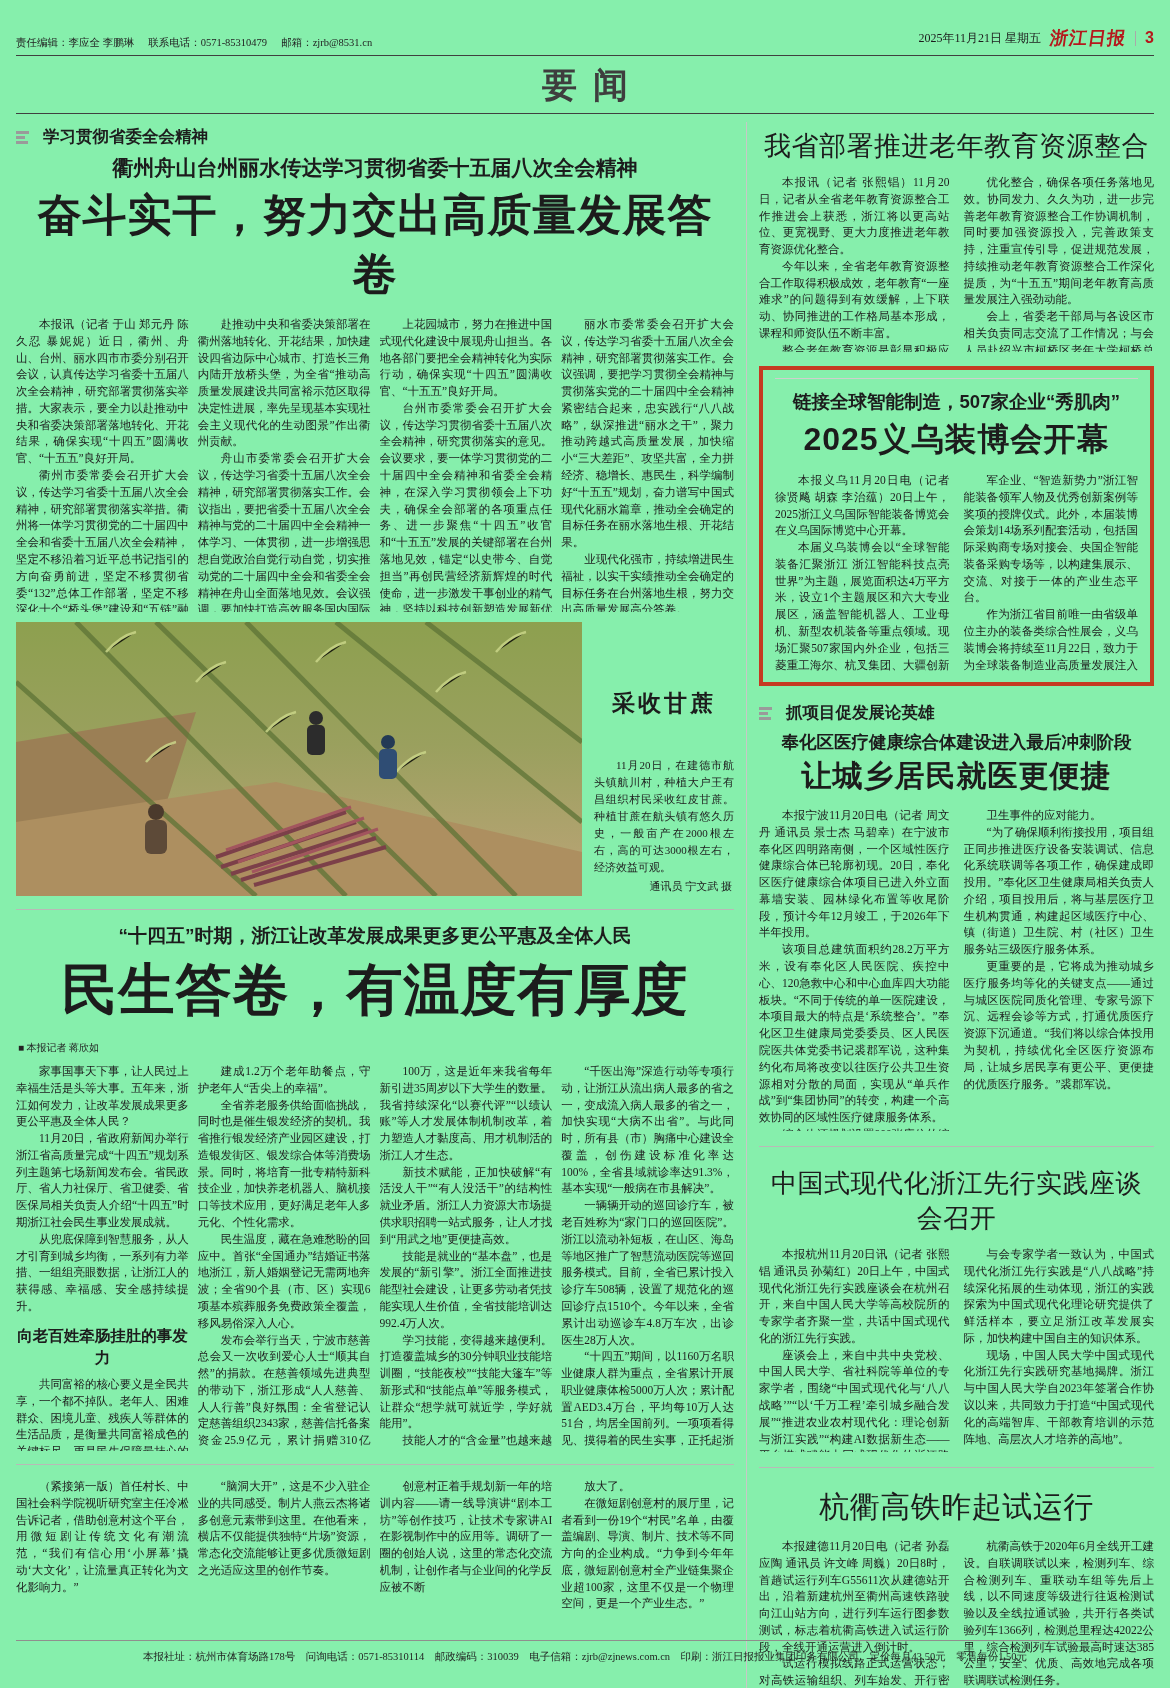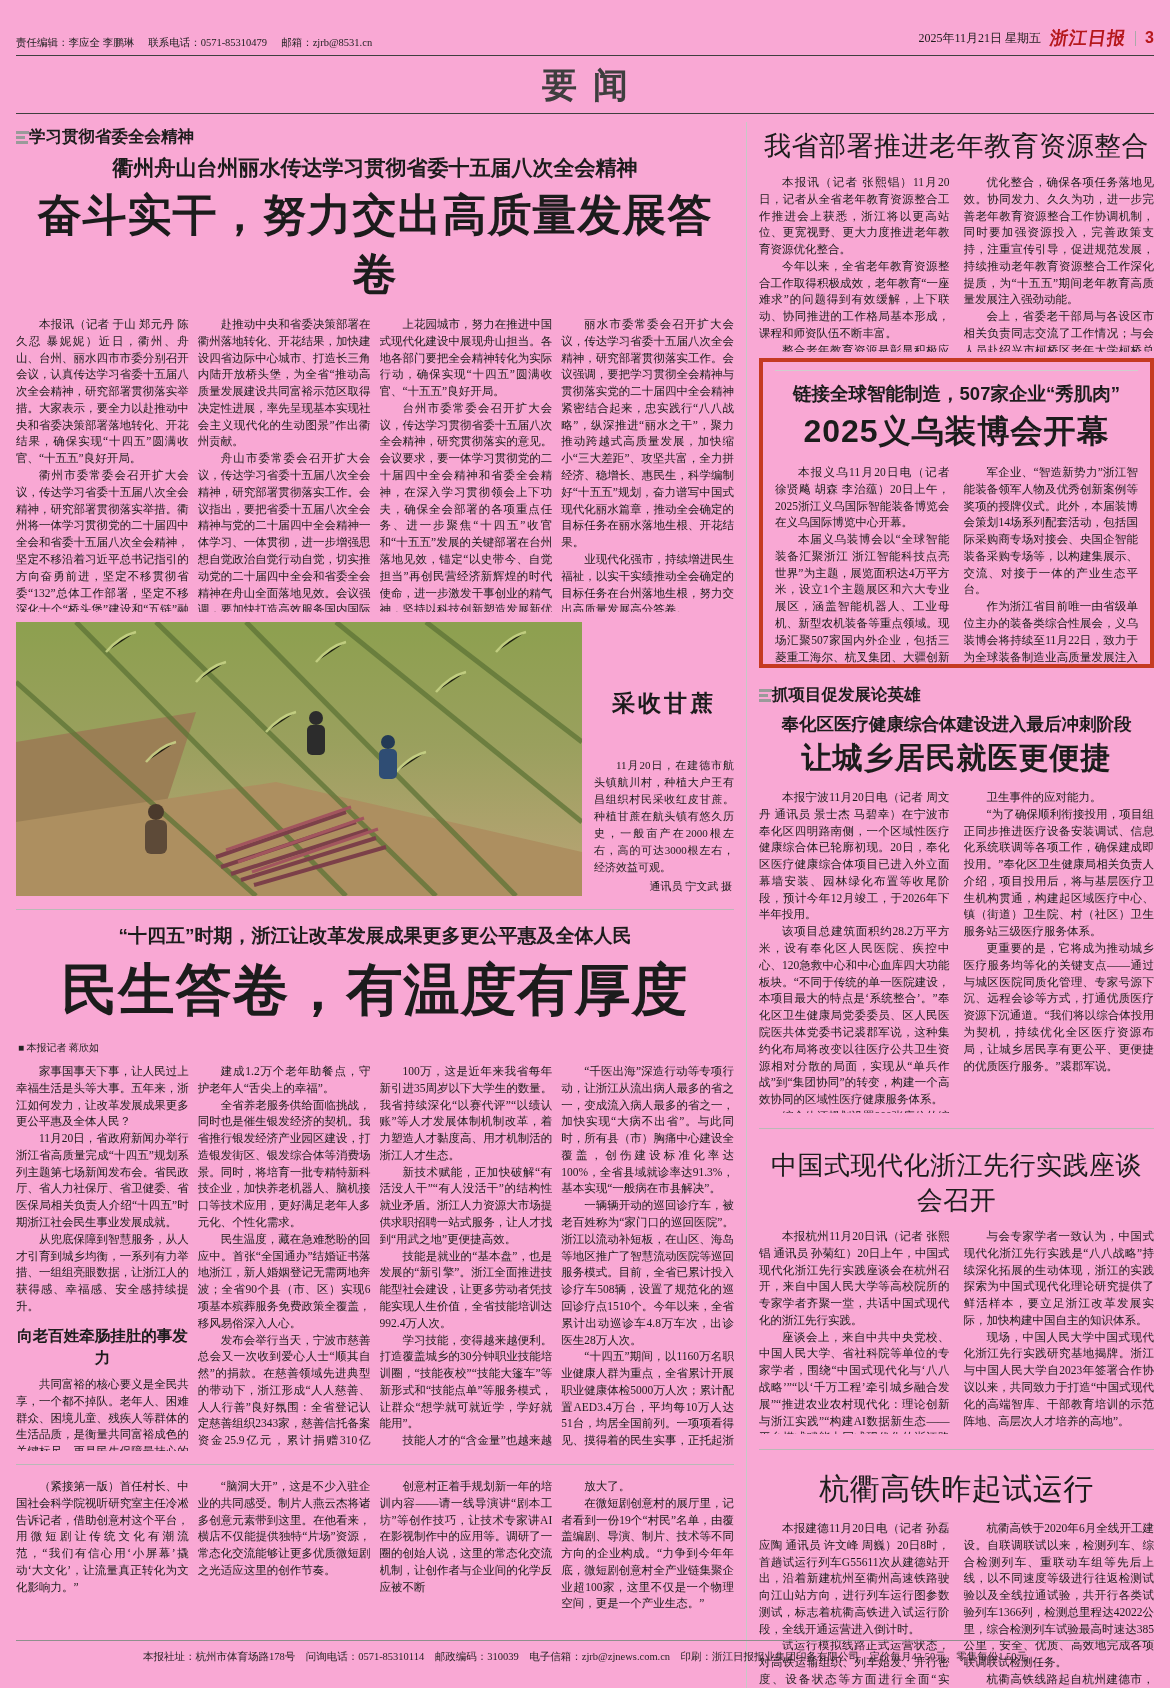--- a/index.html
+++ b/index.html
@@ -1,35 +1,35 @@
 <!DOCTYPE html>
 <html><head>
 <meta charset="utf-8">
 <style>
   html,body{margin:0;padding:0;background:#e8e8e6;}
-  .page{width:1170px;height:1688px;margin:0 auto;background:#f9a8d4;position:relative;
+  .page{width:1170px;height:1688px;margin:0 auto;background:#86efac;position:relative;
         font-family:"Liberation Serif",serif;color:#1c1c1c;overflow:hidden;}
   
   .masthead{display:flex;justify-content:space-between;align-items:flex-end;padding:26px 16px 5px;}
   .mast-left{font-size:10.5px;color:#222;display:flex;gap:14px;}
   .mast-right{display:flex;align-items:center;gap:9px;font-size:12px;}
   .paper-logo{color:#b5181c;font-weight:bold;font-size:18px;transform:skewX(-8deg);
               font-family:"Liberation Serif",serif;letter-spacing:1px;}
   .page-no{color:#b5181c;font-weight:bold;font-size:16px;font-family:"Liberation Sans",sans-serif;}
   .v-sep{width:1px;height:15px;background:#a9a9a9;}
   .rule-dark{border-top:1.5px solid #3f3f3f;margin:0 16px;}
   .section-title{text-align:center;font-size:35px;font-weight:900;color:#3e3e3e;
                  font-family:"Liberation Sans",sans-serif;letter-spacing:16px;padding:6px 8px 4px;text-indent:16px;}
   
   .main{display:flex;gap:12px;padding:8px 16px 0;}
   .col-left{width:718px;flex:none;}
   .v-divider{width:1px;background:#c8c8c6;flex:none;}
   .col-right{flex:1;min-width:0;}
   
-  .kicker-row{display:flex;align-items:center;gap:0;margin:4px 0 6px;}
+  .kicker-row{display:flex;align-items:center;gap:14px;margin:4px 0 6px;}
   .kicker-orn{width:13px;height:13px;flex:none;background:
       linear-gradient(#9a9a9a 0 0) 0 0/13px 3px no-repeat,
       linear-gradient(#9a9a9a 0 0) 0 5px/9px 3px no-repeat,
       linear-gradient(#9a9a9a 0 0) 0 10px/12px 3px no-repeat;}
   .kicker-text{font-family:"Liberation Sans",sans-serif;font-weight:800;font-size:16.5px;color:#1d1d1d;}
   .deck{text-align:center;font-family:"Liberation Sans",sans-serif;font-weight:700;font-size:21px;margin:2px 0 4px;}
   .headline-xl{text-align:center;font-family:"Liberation Sans",sans-serif;font-weight:900;
                font-size:44px;letter-spacing:1px;margin:2px 0 12px;}
   .byline{font-size:10px;margin:12px 0 8px 2px;color:#222;}
   .cols{display:flex;gap:9px;}
@@ -55,21 +55,21 @@
   .r-art{padding:2px 0;}
   .r-headline{text-align:center;font-family:"Liberation Sans",sans-serif;font-weight:400;
               font-size:27px;margin:4px 0 10px;letter-spacing:0.5px;}
   .r-cols{display:flex;gap:14px;}
   .r-cols .tcol{font-size:11.5px;}
   .elderly-cols .tcol{height:178px;}
   .expo-cols .tcol{height:200px;}
   .medical-cols .tcol{height:324px;}
   .modern-cols .tcol{height:206px;}
   .rail-cols .tcol{height:194px;}
-  .red-box{border:4px solid #c53a21;padding:4px 12px 0;margin:4px 0 10px;}
+  .red-box{border:4px solid #c53a21;padding:4px 12px 10px;margin:12px 0 10px;}
   .red-box .inner-rule{border-top:1px solid #cfcfcd;margin:4px 0 10px;}
   .expo-kicker{text-align:center;font-family:"Liberation Sans",sans-serif;font-weight:800;
                font-size:18.5px;margin:2px 0 4px;}
   .expo-headline{text-align:center;font-family:"Liberation Sans",sans-serif;font-weight:900;
                  font-size:32px;margin:0 0 10px;letter-spacing:1px;}
   .med-deck{text-align:center;font-family:"Liberation Sans",sans-serif;font-weight:700;font-size:17.5px;margin:2px 0 2px;}
   .med-headline{text-align:center;font-family:"Liberation Sans",sans-serif;font-weight:900;
                 font-size:30px;margin:2px 0 10px;letter-spacing:1px;}
   
   .footer-wrap{position:absolute;left:0;right:0;bottom:24px;}

